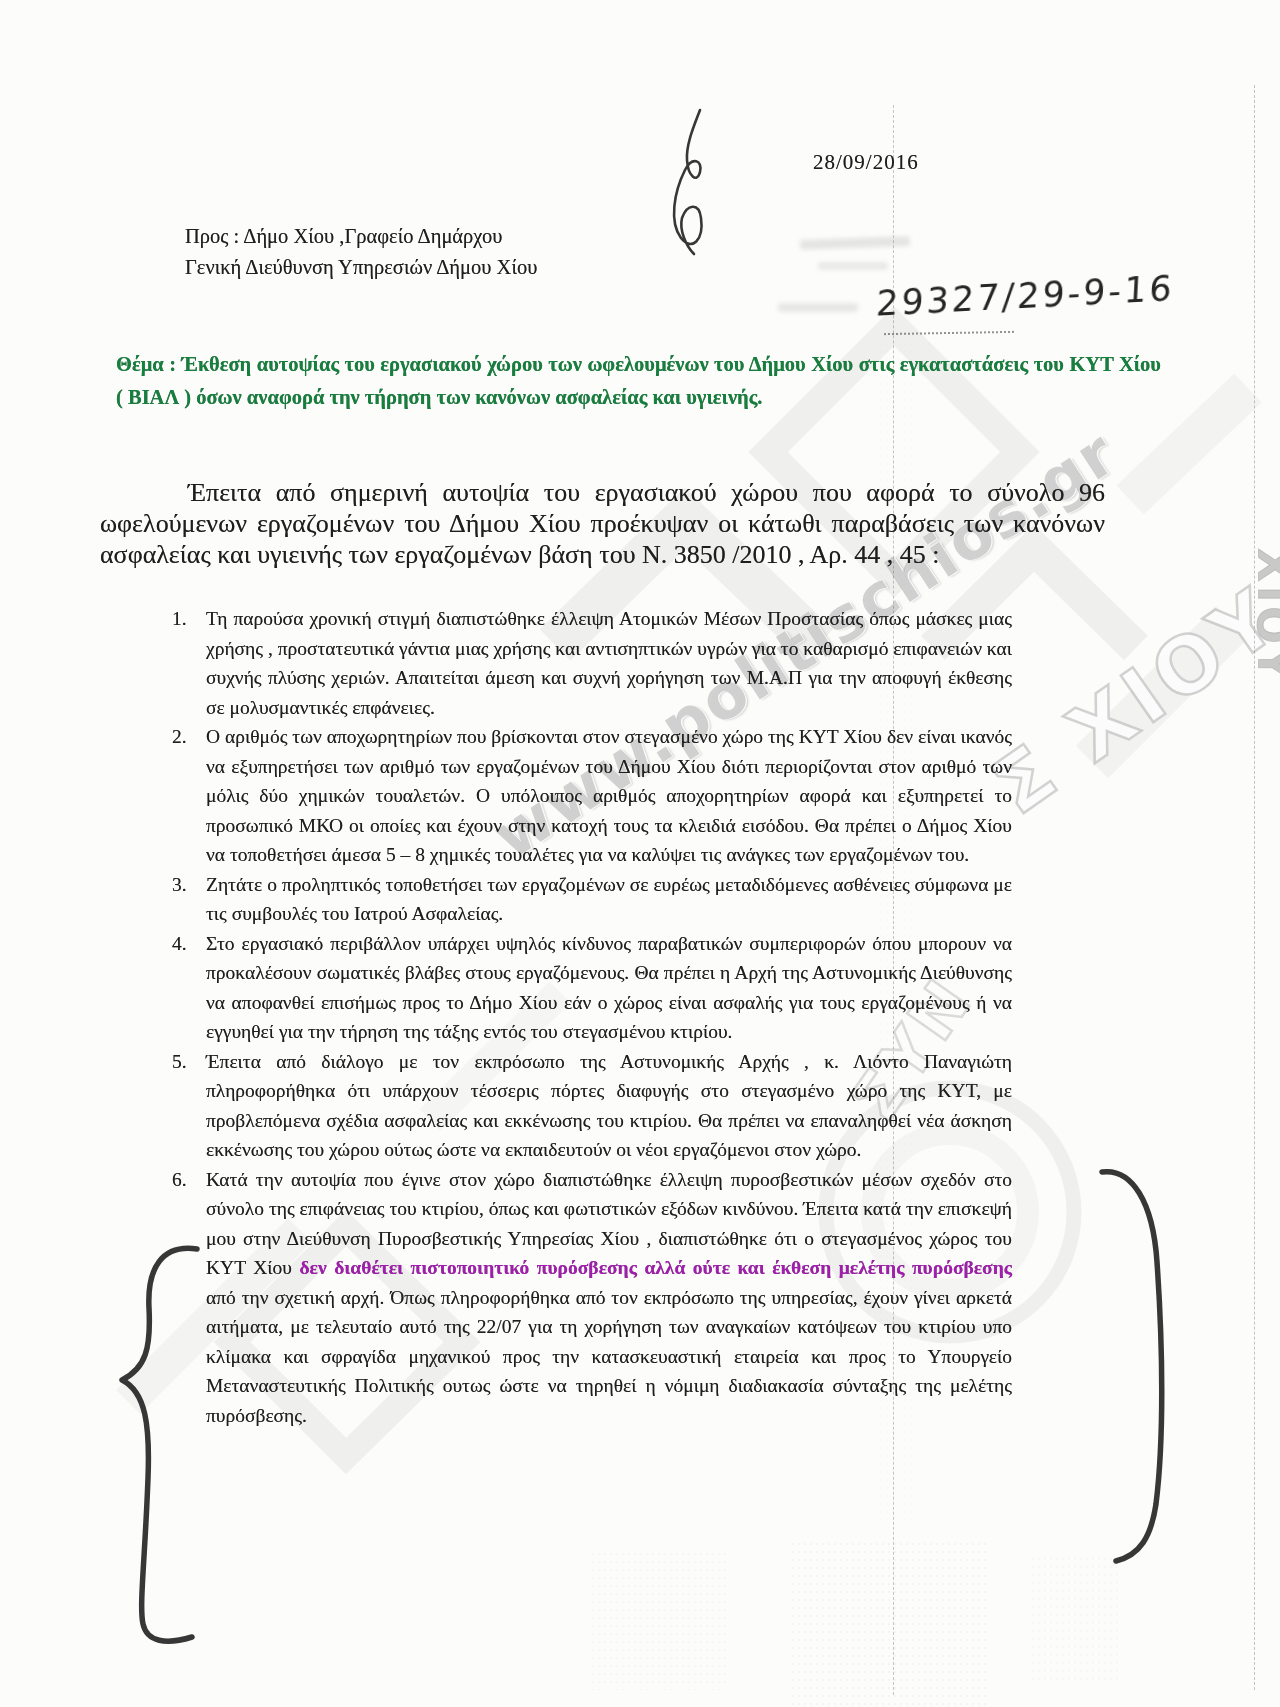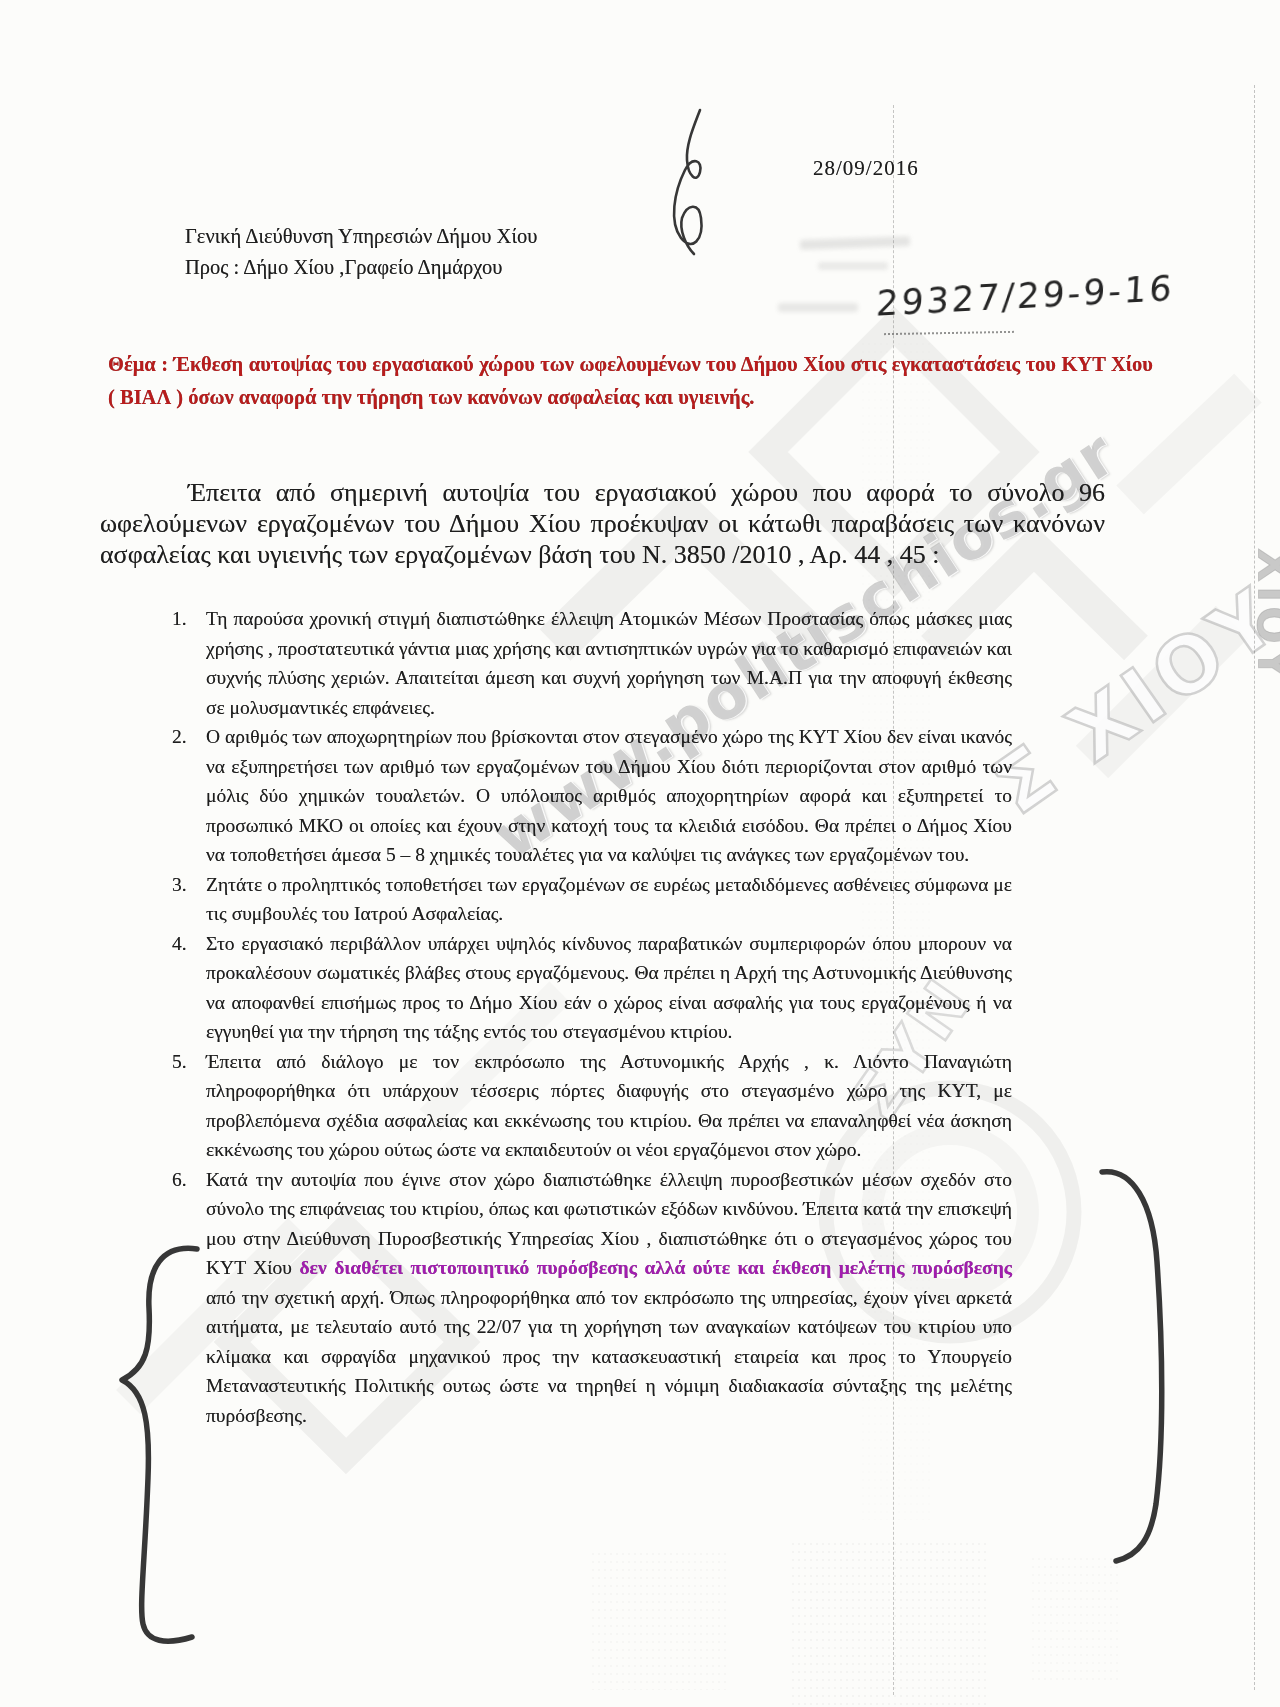--- a/index.html
+++ b/index.html
@@ -45,33 +45,33 @@
     font-weight:800;color:rgba(250,250,250,.45);
     -webkit-text-stroke:2.5px rgba(168,168,168,.5);
     text-shadow:1px 1px 1px rgba(255,255,255,.7);
   }
   .wm-large{left:1028px;top:742px;font-size:78px;letter-spacing:6px;transform:rotate(-35deg);transform-origin:left bottom;}
   .wm-small{left:898px;top:1060px;font-size:64px;letter-spacing:4px;transform:rotate(-55deg);transform-origin:left bottom;opacity:.8;}
   .wm-edge{left:1248px;top:548px;font-size:44px;font-weight:700;color:rgba(140,140,140,.45);
     writing-mode:vertical-rl;letter-spacing:4px;-webkit-text-stroke:1px rgba(150,150,150,.4);}
 
   
-  .date{position:absolute;left:813px;top:156px;font-size:21px;letter-spacing:1px;}
+  .date{position:absolute;left:813px;top:150px;font-size:21px;letter-spacing:1px;}
   .recipient{position:absolute;left:185px;top:221px;font-size:20.5px;line-height:31px;}
   .protocol{
     position:absolute;left:876px;top:276px;
     font-family:"DejaVu Sans", sans-serif;
     font-size:35px;letter-spacing:3px;color:#262626;
     transform:rotate(-3deg) skewX(-6deg);
     filter:blur(.2px);
   }
   .subject{
-    position:absolute;left:108px;top:348px;width:1045px;
+    position:absolute;left:116px;top:348px;width:1045px;
     font-size:20.5px;line-height:33px;font-weight:600;
-    text-align:justify;color:#b91c1c;
+    text-align:justify;color:#15803d;
   }
   .intro{
     position:absolute;left:100px;top:477px;width:1005px;
     font-size:26px;line-height:31px;text-align:justify;text-indent:88px;
   }
   .items{position:absolute;left:172px;top:604px;width:840px;font-size:19.5px;line-height:29.5px;}
   .item{display:flex;margin:0;}
   .num{flex:none;width:34px;}
   .itext{flex:1;margin:0;text-align:justify;}
   .itext b{font-weight:700;color:#a21caf;}
@@ -111,22 +111,22 @@
   <div class="speckle sp3"></div>
   <div class="speckle sp4"></div>
   <div class="smudge sm1"></div>
   <div class="smudge sm2"></div>
   <div class="smudge sm3"></div>
   <div class="stamp-dots"></div>
 
   <div class="date txt">28/09/2016</div>
 
   <div class="recipient txt">
+    <div>Προς : Δήμο Χίου ,Γραφείο Δημάρχου</div>
     <div>Γενική Διεύθυνση Υπηρεσιών Δήμου Χίου</div>
-    <div>Προς : Δήμο Χίου ,Γραφείο Δημάρχου</div>
   </div>
 
   <div class="protocol">29327/29-9-16</div>
 
   <div class="subject txt">Θέμα : Έκθεση αυτοψίας του εργασιακού χώρου των ωφελουμένων του Δήμου Χίου στις εγκαταστάσεις του ΚΥΤ  Χίου ( ΒΙΑΛ ) όσων αναφορά την τήρηση των κανόνων ασφαλείας και υγιεινής.</div>
 
   <div class="intro txt">Έπειτα από σημερινή αυτοψία του εργασιακού χώρου που αφορά το σύνολο 96 ωφελούμενων εργαζομένων του Δήμου Χίου  προέκυψαν οι κάτωθι παραβάσεις των κανόνων ασφαλείας και υγιεινής των εργαζομένων βάση του Ν. 3850 /2010 , Αρ. 44 , 45 :</div>
 
   <div class="items txt">
     <div class="item">

